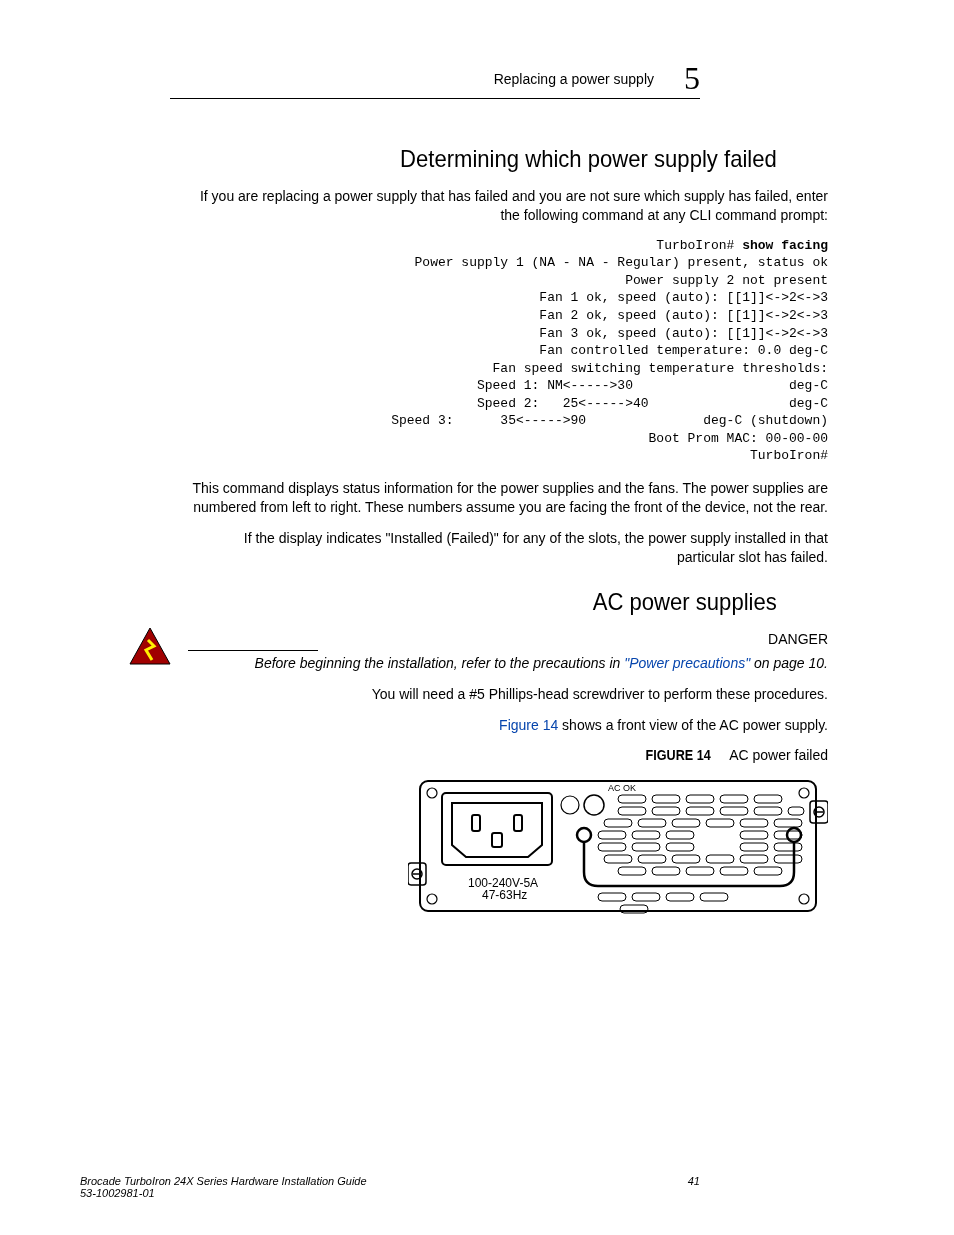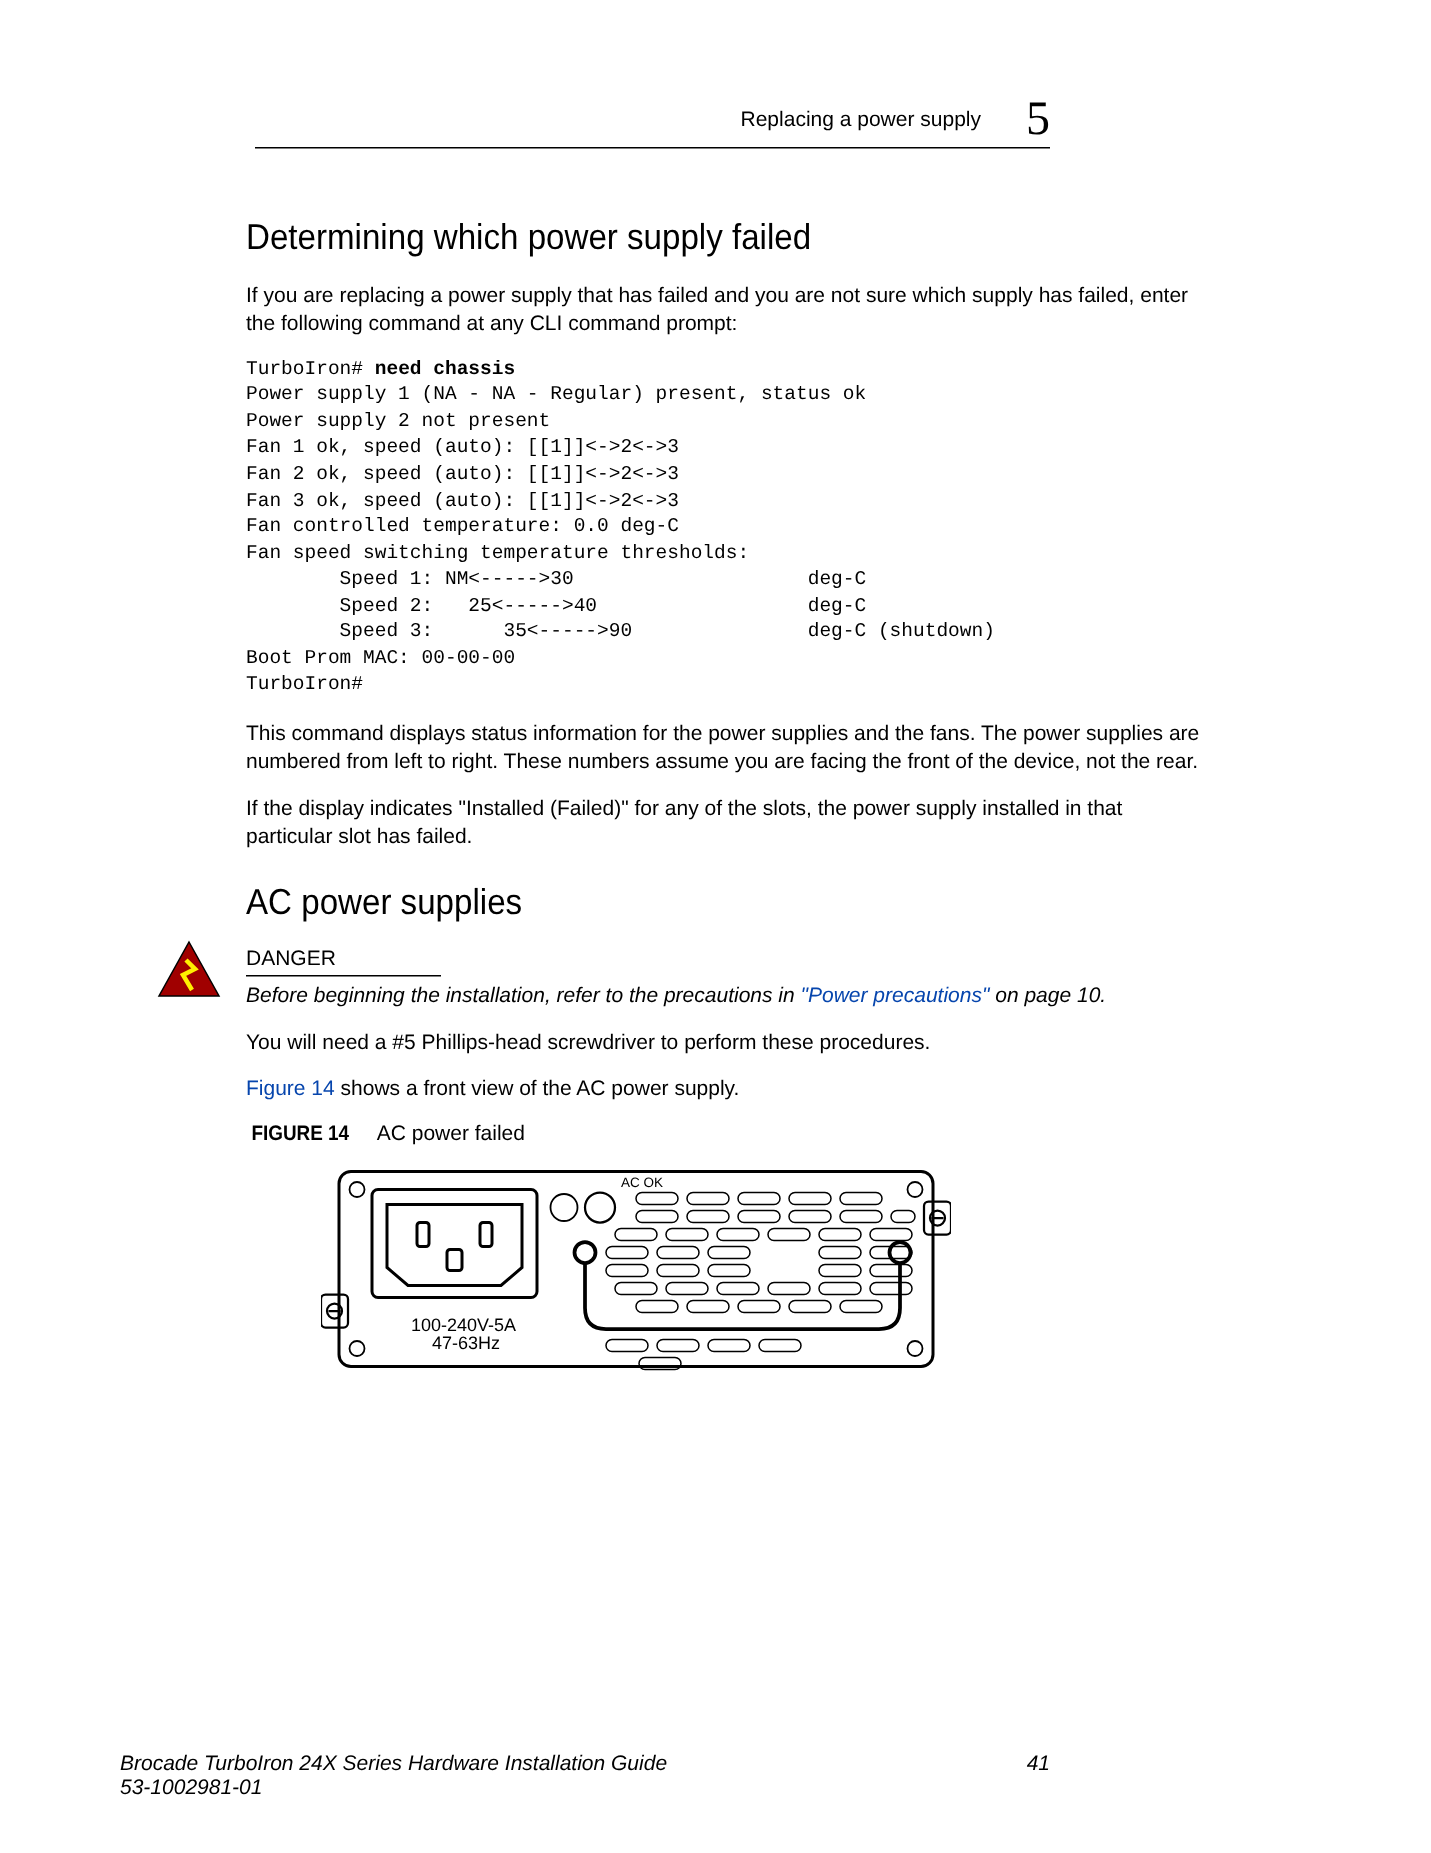--- a/index.html
+++ b/index.html
@@ -37,23 +37,24 @@
     font-weight: 400;
   }
   .head-rule {
     border-bottom: 1px solid #000;
     position: absolute;
     top: 98px;
     left: 170px;
     right: 80px;
   }
   .content {
-    margin-left: 84px;
+    margin-left: 108px;
     margin-top: 85px;
     width: 640px;
+    text-align: right;
   }
   h2.section {
     font-family: "Helvetica Neue", Arial, sans-serif;
     font-weight: 400;
     font-size: 24px;
     font-stretch: condensed;
     letter-spacing: 0px;
     margin: 0 0 14px 0;
     transform: scaleX(0.92);
     transform-origin: left;
@@ -113,21 +114,21 @@
   .figure {
     margin-left: 50px;
     margin-top: 10px;
   }
   .xref-inline { color: #0645AD; }
   .footer {
     position: absolute;
     left: 80px;
     right: 80px;
     bottom: 36px;
-    font-size: 14px;
+    font-size: 11px;
     font-style: italic;
     display: flex;
     justify-content: space-between;
   }
   .footer .right { }
 </style>
 </head>
 <body>
 
 <div class="page">
@@ -137,21 +138,21 @@
     <span class="chapno">5</span>
   </div>
   <div class="head-rule"></div>
 
   <div class="content">
 
     <h2 class="section">Determining which power supply failed</h2>
 
     <p class="body">If you are replacing a power supply that has failed and you are not sure which supply has failed, enter the following command at any CLI command prompt:</p>
 
-    <pre class="cli"><span>TurboIron# </span><span class="bold">need chassis</span>
+    <pre class="cli"><span>TurboIron# </span><span class="bold">show facing</span>
 <span>Power supply 1 (NA - NA - Regular) present, status ok
 Power supply 2 not present
 Fan 1 ok, speed (auto): [[1]]&lt;-&gt;2&lt;-&gt;3
 Fan 2 ok, speed (auto): [[1]]&lt;-&gt;2&lt;-&gt;3
 Fan 3 ok, speed (auto): [[1]]&lt;-&gt;2&lt;-&gt;3
 Fan controlled temperature: 0.0 deg-C
 Fan speed switching temperature thresholds:
         Speed 1: NM&lt;-----&gt;30                    deg-C
         Speed 2:   25&lt;-----&gt;40                  deg-C
         Speed 3:      35&lt;-----&gt;90               deg-C (shutdown)

